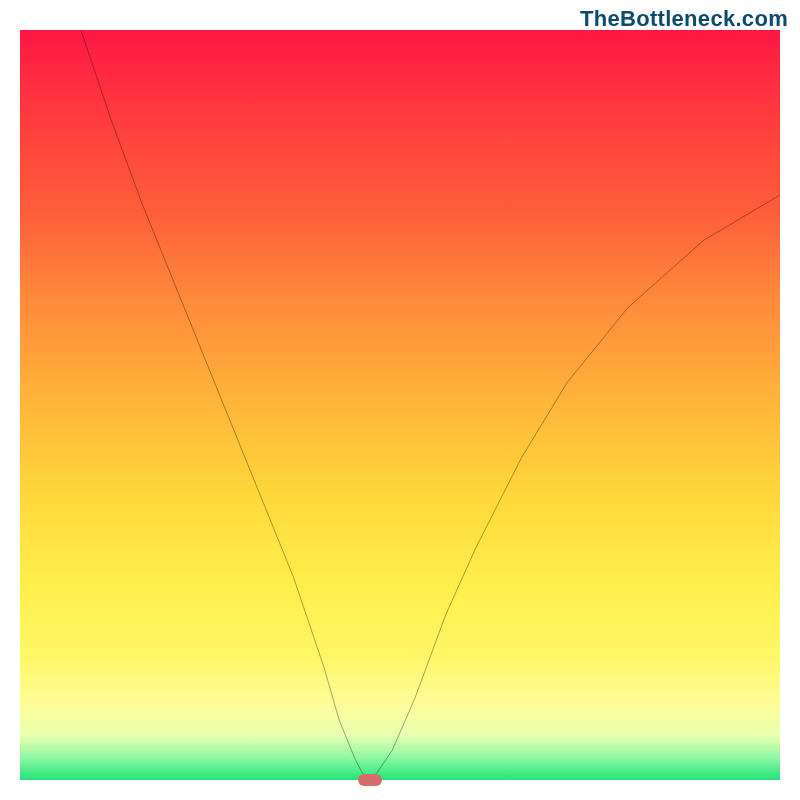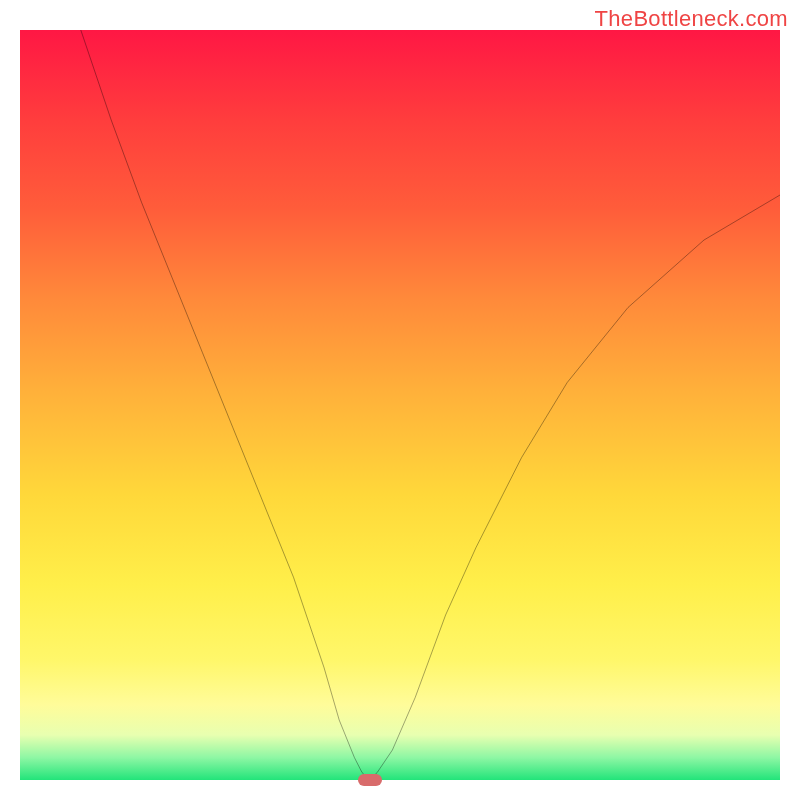--- a/index.html
+++ b/index.html
@@ -10,23 +10,23 @@
   }
   .container {
     width: 800px;
     height: 800px;
     position: relative;
   }
   .watermark {
     position: absolute;
     top: 6px;
     right: 12px;
-    color: #ef4444;
+    color: #0c4a6e;
     font-size: 22px;
-    font-weight: 400;
+    font-weight: 700;
     letter-spacing: 0.3px;
   }
   .plot {
     position: absolute;
     left: 20px;
     top: 30px;
     width: 760px;
     height: 750px;
     background: linear-gradient(to bottom,
       #ff1744 0%,

